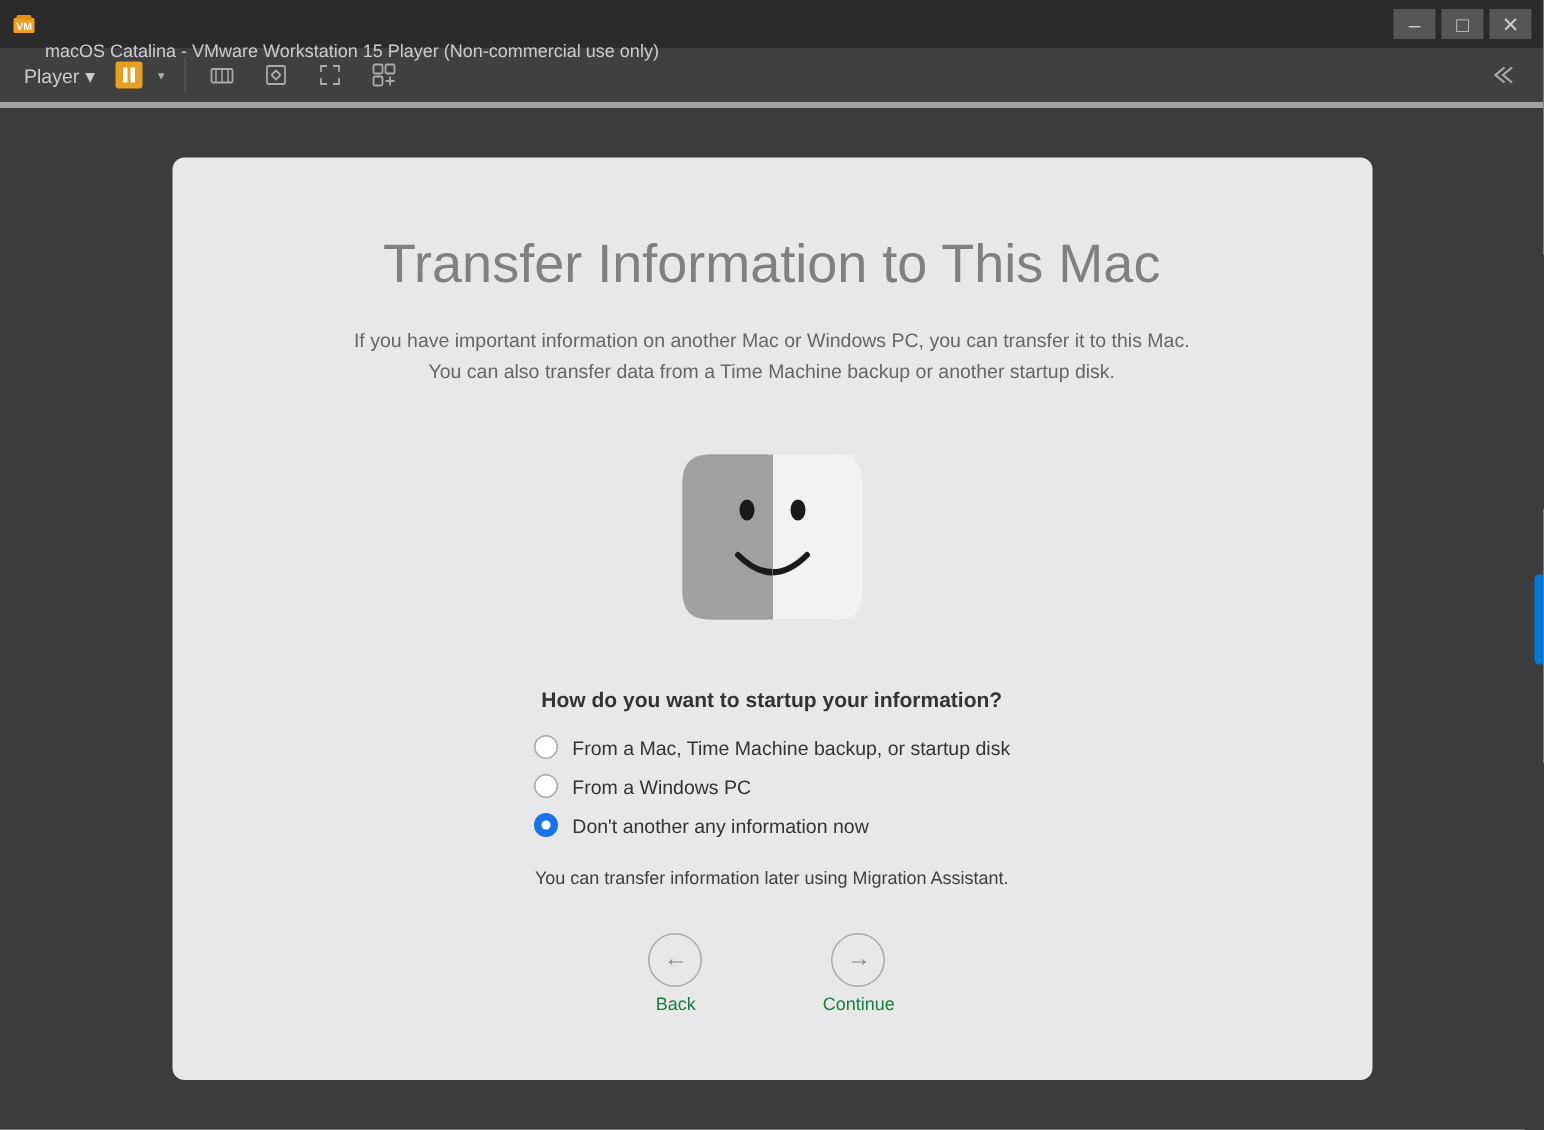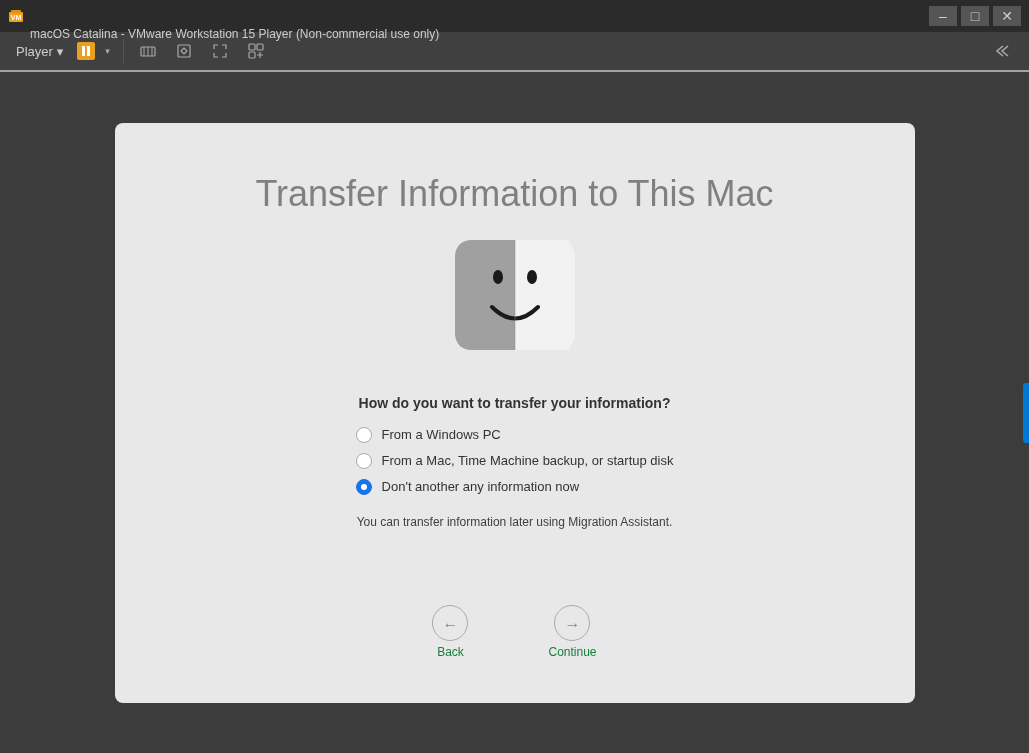--- a/index.html
+++ b/index.html
@@ -58,21 +58,21 @@
 
     
     .toolbar {
       width: 100%;
       height: 40px;
       background-color: #404040;
       display: flex;
       align-items: center;
       padding: 0 8px;
       gap: 4px;
-      border-bottom: 2px solid #a3a3a3;
+      border-bottom: 4px solid #a3a3a3;
     }
 
     .player-btn {
       display: flex;
       align-items: center;
       gap: 4px;
       background: none;
       border: none;
       color: #cccccc;
       font-size: 13px;
@@ -367,20 +367,24 @@
 </div>
 
 <div class="main-area">
 
   <div class="right-tab"></div>
 
   <div class="setup-panel">
 
     <h1 class="panel-title">Transfer Information to This Mac</h1>
 
+    <p class="panel-description">
+      <span>If you have important information on another Mac or Windows PC, you can transfer it to this Mac.</span><br>
+      <span>You can also transfer data from a Time Machine backup or another startup disk.</span>
+    </p>
 
     <div class="finder-icon">
       <svg viewBox="0 0 130 120" class="finder-svg">
 
         <rect x="5" y="5" width="115" height="110" rx="18" fill="#a8a8a8"></rect>
         <rect x="62" y="5" width="58" height="110" rx="0" fill="#f0f0f0"></rect>
         <rect x="62" y="5" width="8" height="110" fill="#f0f0f0"></rect>
 
         <rect x="62" y="5" width="58" height="110" rx="18" fill="#f0f0f0"></rect>
         <rect x="62" y="5" width="15" height="110" fill="#f0f0f0"></rect>
@@ -392,34 +396,34 @@
         <ellipse cx="48" cy="42" rx="5" ry="7" fill="#1a1a1a"></ellipse>
 
         <ellipse cx="82" cy="42" rx="5" ry="7" fill="#1a1a1a"></ellipse>
 
         <path d="M42,72 Q65,95 88,72" stroke="#1a1a1a" stroke-width="4" fill="none" stroke-linecap="round"></path>
 
         <line x1="65" y1="5" x2="65" y2="115" stroke="#888" stroke-width="0.5"></line>
       </svg>
     </div>
 
-    <p class="transfer-question">How do you want to transfer your information?</p>
+    <p class="transfer-question">How do you want to startup your information?</p>
 
     <div class="options-list">
+
+      <label class="radio-option">
+        <div class="radio-outer">
+        </div>
+        <span class="radio-label">From a Mac, Time Machine backup, or startup disk</span>
+      </label>
 
       <label class="radio-option">
         <div class="radio-outer">
         </div>
         <span class="radio-label">From a Windows PC</span>
-      </label>
-
-      <label class="radio-option">
-        <div class="radio-outer">
-        </div>
-        <span class="radio-label">From a Mac, Time Machine backup, or startup disk</span>
       </label>
 
       <label class="radio-option">
         <div class="radio-outer selected">
           <div class="radio-inner"></div>
         </div>
         <span class="radio-label">Don't another any information now</span>
       </label>
 
     </div>

